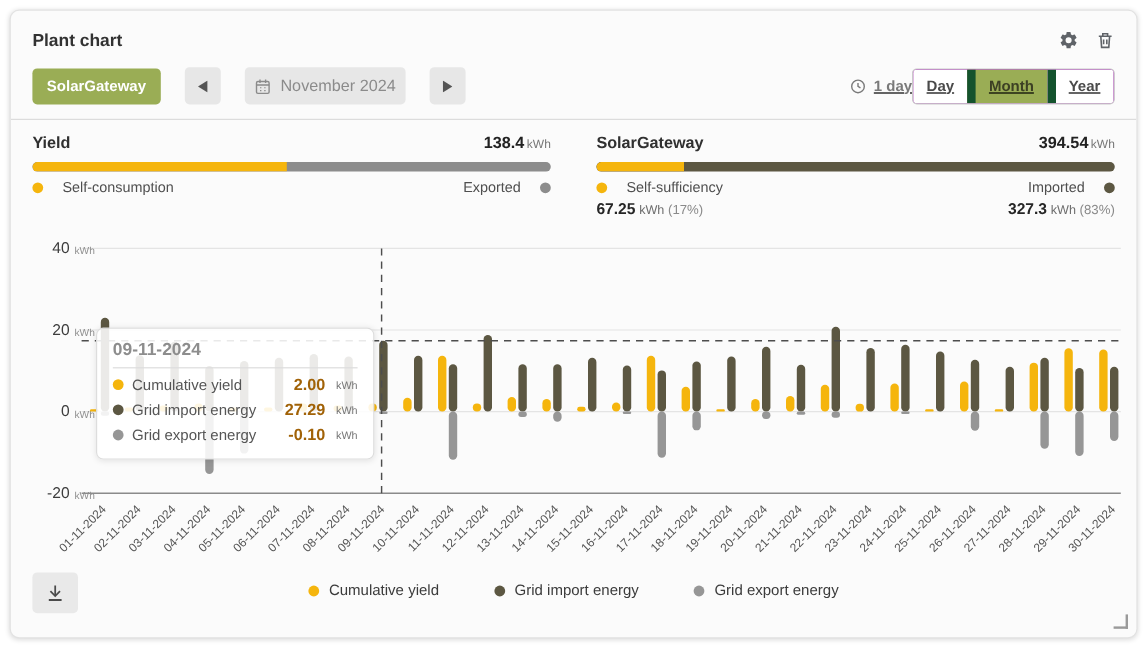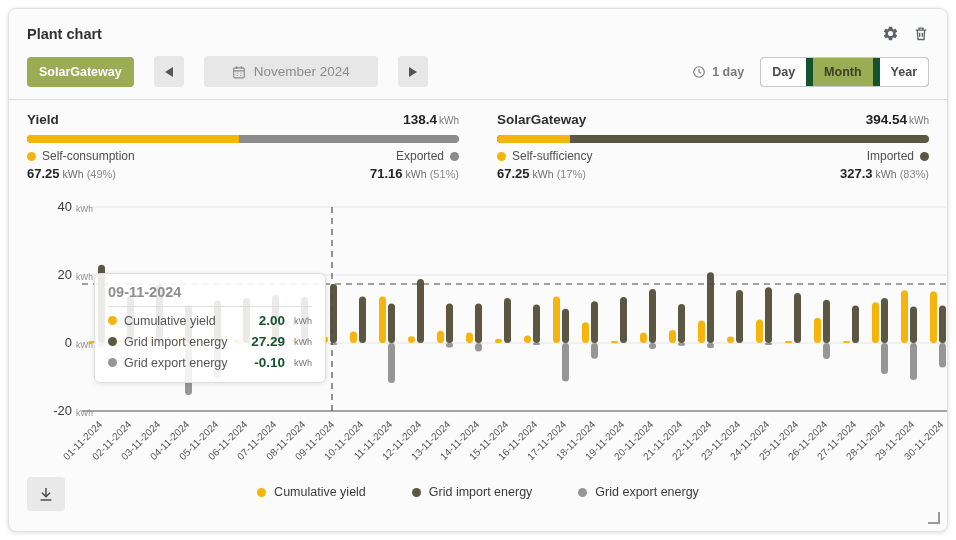--- a/index.html
+++ b/index.html
@@ -12,54 +12,54 @@
   
   .card-head{ display:flex; justify-content:space-between; align-items:center; padding:16px 18px 0; }
   .card-head h1{ font-size:14.5px; font-weight:bold; color:#323232; }
   .head-icons{ display:flex; gap:14px; align-items:center; }
   .icon-btn{ background:none; border:none; cursor:pointer; color:#5f6368; display:flex; padding:0; }
   
   .toolbar{ display:flex; justify-content:space-between; align-items:center; padding:14px 18px 12px; }
   .toolbar-left{ display:flex; gap:20px; align-items:flex-end; }
   .gateway{ background:#9aad55; color:#fff; font-weight:bold; font-size:12.5px; border:none; border-radius:4px; padding:8px 12px; cursor:pointer; font-family:inherit; }
   .navbtn{ background:#e7e7e7; border:none; border-radius:4px; width:30px; height:31px; display:flex; align-items:center; justify-content:center; cursor:pointer; }
-  .datebtn{ background:#e7e7e7; border:none; border-radius:4px; height:31px; padding:0 28px; display:flex; align-items:center; gap:8px; color:#8b8b8b; font-size:13.5px; cursor:pointer; font-family:inherit; }
-  .toolbar-right{ display:flex; gap:16px; }
+  .datebtn{ background:#e7e7e7; border:none; border-radius:4px; height:31px; padding:0 8px; display:flex; align-items:center; gap:8px; color:#8b8b8b; font-size:13.5px; cursor:pointer; font-family:inherit; }
+  .toolbar-right{ display:flex; gap:0;text-decoration:underline; }
   .interval{ display:flex; align-items:center; gap:6px; color:#7a7a7a; font-size:12.5px; font-weight:600; }
   .segmented{ display:flex; border:1px solid #c9c9c9; border-radius:4px; overflow:hidden; background:#a21caf; }
   .segmented button{ background:#fff; border:none; border-left:7px solid #14532d; padding:7px 11px; font-size:12.5px; font-weight:bold; color:#4a4a4a; cursor:pointer; font-family:inherit; }
   .segmented button:first-child{ border-left:none; }
   .segmented button.active{ background:#9aad55; color:#3c4024; }
   
   .stats-section{ border-top:1px solid #dcdcdc; display:flex; gap:38px; padding:10px 18px 0; }
   .stat{ flex:1; }
   .stat-head{ display:flex; justify-content:space-between; align-items:baseline; }
   .stat-title{ font-size:13.5px; font-weight:bold; color:#303030; }
   .stat-total b{ font-size:13.5px; color:#222; }
   .stat-total small{ font-size:10px; color:#777; margin-left:2px; }
   .pbar{ height:8px; border-radius:4px; margin:7px 0 6px; overflow:hidden; background:#8c8c8c; }
   .pfill{ height:100%; border-radius:4px 0 0 4px; }
   .stat-sub{ display:flex; justify-content:space-between; font-size:12px; color:#4f4f4f; align-items:center; }
-  .stat-sub .side{ display:flex; align-items:center; gap:6px; }
+  .stat-sub .side{ display:flex; align-items:center; gap:16px; }
   .dot{ width:9px; height:9px; border-radius:50%; display:inline-block; background:#999; }
   .stat-vals{ display:flex; justify-content:space-between; margin-top:3px; font-size:11px; color:#8a8a8a; }
   .stat-vals b{ font-size:13px; color:#262626; }
   .stat-vals .u{ font-size:10.5px; color:#6e6e6e; }
   
-  .chart-wrap{ position:relative; margin:0 23px; padding-top:14px; }
+  .chart-wrap{ position:relative; margin:0 9px; padding-top:14px; }
   svg{ display:block; }
   .tooltip{
     position:absolute; left:62px; top:92px; width:232px;
     background:rgba(255,255,255,.88); border:1px solid #ddd; border-radius:6px;
     padding:10px 13px 12px; box-shadow:0 1px 5px rgba(0,0,0,.10);
   }
   .tt-date{ font-size:14.5px; font-weight:bold; color:#8d8d8d; padding-bottom:6px; border-bottom:1px solid #ddd; }
   .tt-row{ display:flex; align-items:center; gap:7px; margin-top:6px; }
   .tt-row .lbl{ flex:1; font-size:12.5px; color:#555; }
-  .tt-row b{ font-size:13.5px; color:#14532d; }
+  .tt-row b{ font-size:13.5px; color:#a16207; }
   .tt-row .u{ font-size:9px; color:#777; margin-left:2px; }
   
   .footer{ position:relative; display:flex; align-items:center; justify-content:center; padding:2px 18px 0; }
   .dl{ position:absolute; left:18px; top:-6px; width:38px; height:34px; background:#e9e9e9; border:none; border-radius:4px; display:flex; align-items:center; justify-content:center; cursor:pointer; }
   .legend{ display:flex; gap:46px; align-items:center; }
   .legend-item{ display:flex; align-items:center; gap:8px; font-size:12.5px; color:#3b3b3b; cursor:pointer; }
   .corner{ position:absolute; right:7px; bottom:7px; width:12px; height:12px; border-right:2px solid #9a9a9a; border-bottom:2px solid #9a9a9a; }
 </style>
 </head>
 <body>
@@ -135,24 +135,20 @@
         </div>
       <div class="stat-sub">
         <span class="side">
             <span class="dot dot-left" style="background: rgb(245, 181, 13);"></span>
             <span>Self-consumption</span>
           </span>
         <span class="side">
             <span>Exported</span>
             <span class="dot dot-right" style="background: rgb(140, 140, 140);"></span>
           </span>
-      </div>
-      <div class="stat-vals">
-        <span><b>67.25</b> <span class="u">kWh</span> <span>(49%)</span></span>
-        <span><b>71.16</b> <span class="u">kWh</span> <span>(51%)</span></span>
       </div>
     </div>
 
     <div class="stat">
       <div class="stat-head">
         <span class="stat-title">SolarGateway</span>
         <span class="stat-total"><b>394.54</b><small>kWh</small></span>
       </div>
       <div class="pbar" style="background: rgb(92, 87, 66);">
           <div class="pfill" style="width: 17%; background: rgb(245, 181, 13);"></div>

